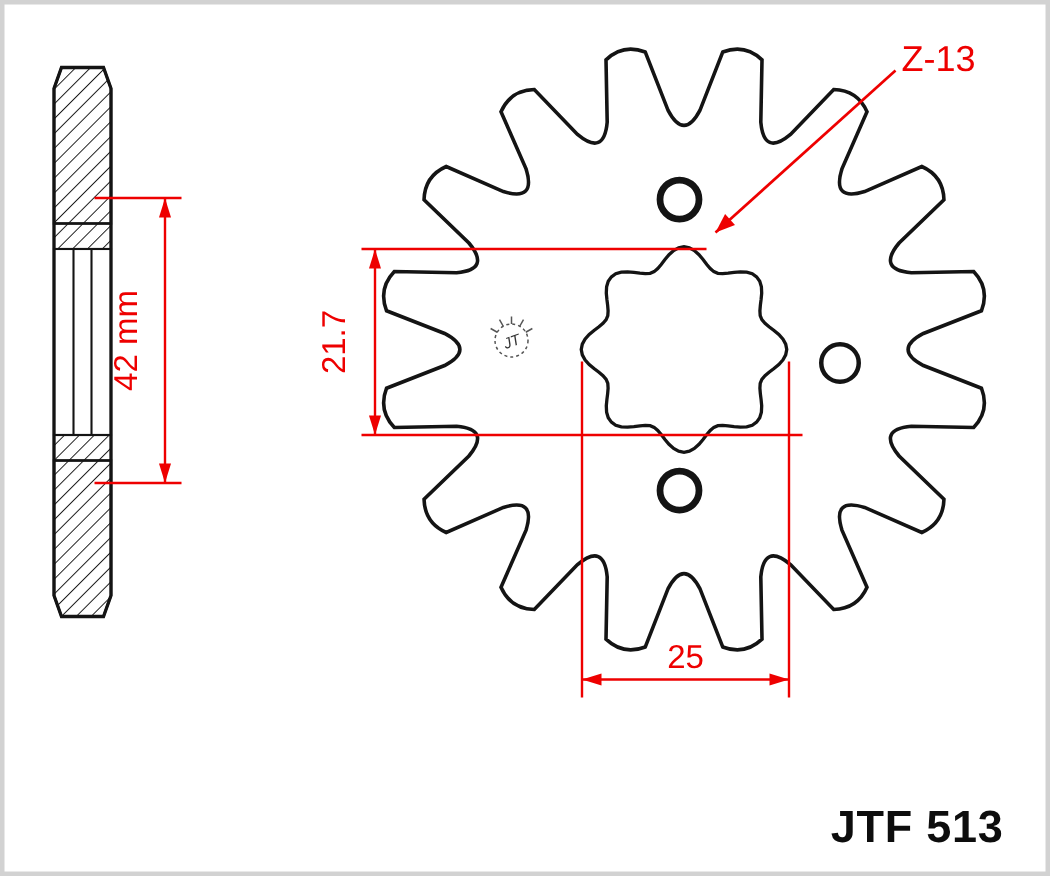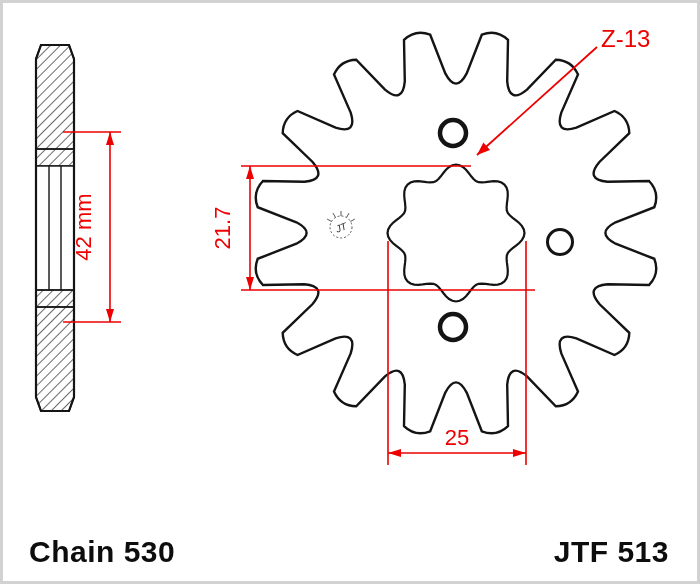--- a/index.html
+++ b/index.html
@@ -93,15 +93,14 @@
       <text class="dim-text" x="454" y="442" text-anchor="middle" font-size="22" fill="#ee0000">25</text>
     </g>
 
     <g>
       <line class="dim-line" x1="594" y1="44" x2="474" y2="152" stroke-width="1.8" stroke="#ee0000"></line>
       <polygon class="dim-arrow" points="474,152 480.4,139.6 487,147" fill="#ee0000"></polygon>
       <text class="dim-text" x="598" y="44" text-anchor="start" font-size="24" fill="#ee0000">Z-13</text>
     </g>
   </svg>
 
-  <div class="footer-label" id="chain-label">Chain 530</div>
   <div class="footer-label" id="model-label">JTF 513</div>
 </div>
 
 </body></html>

